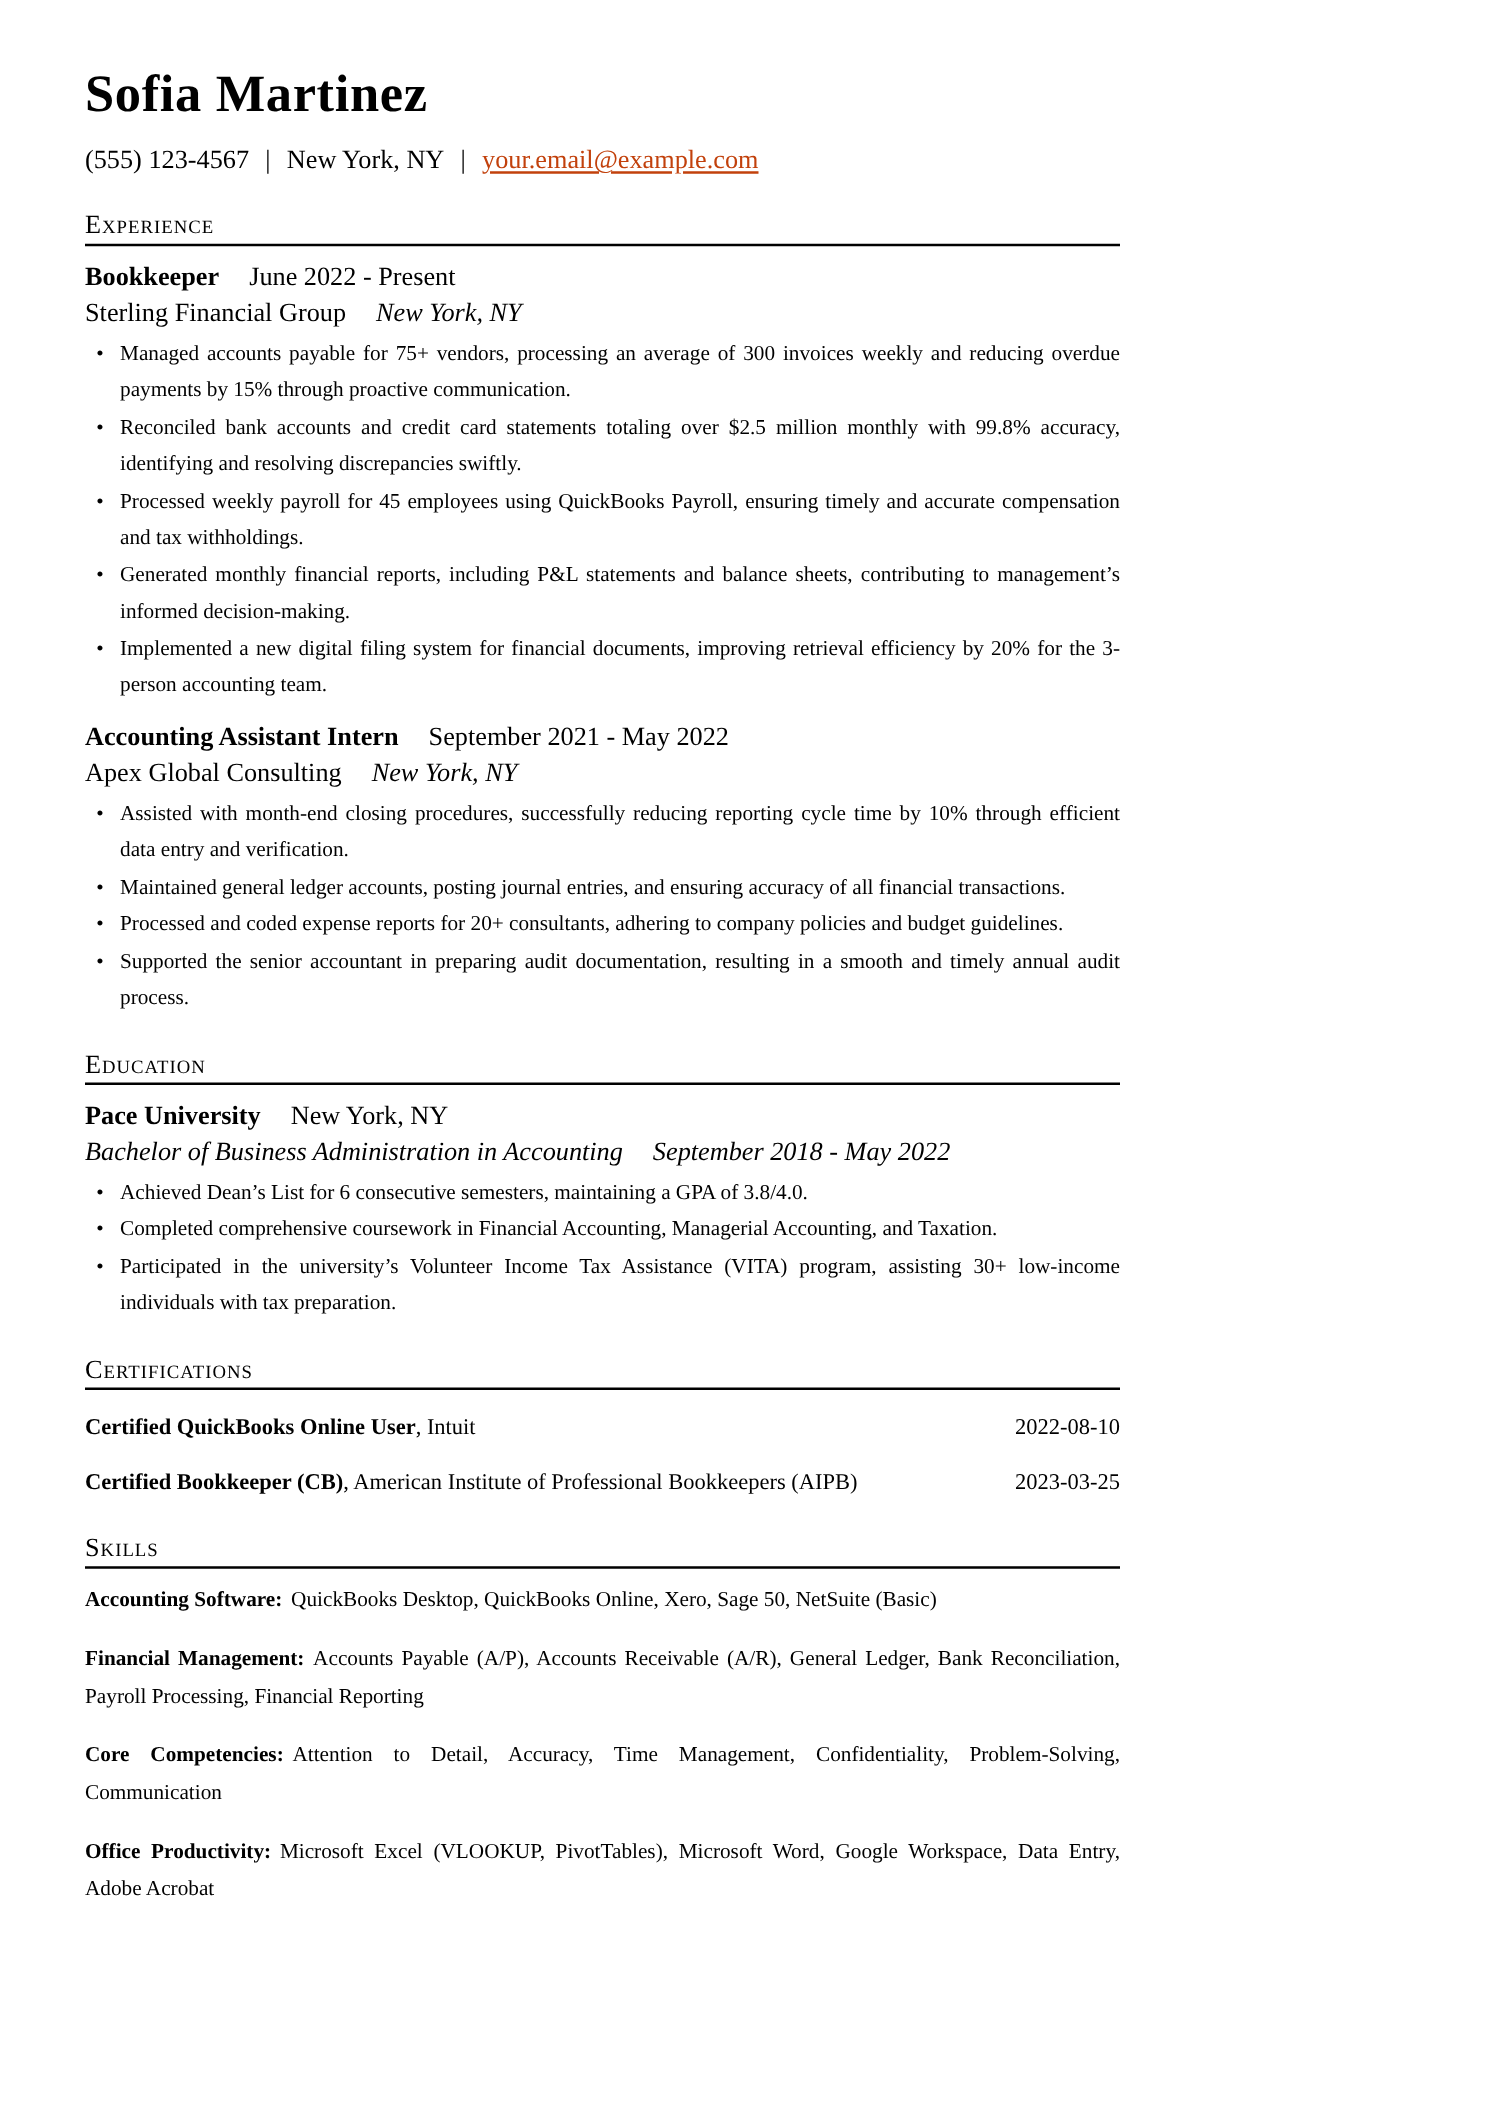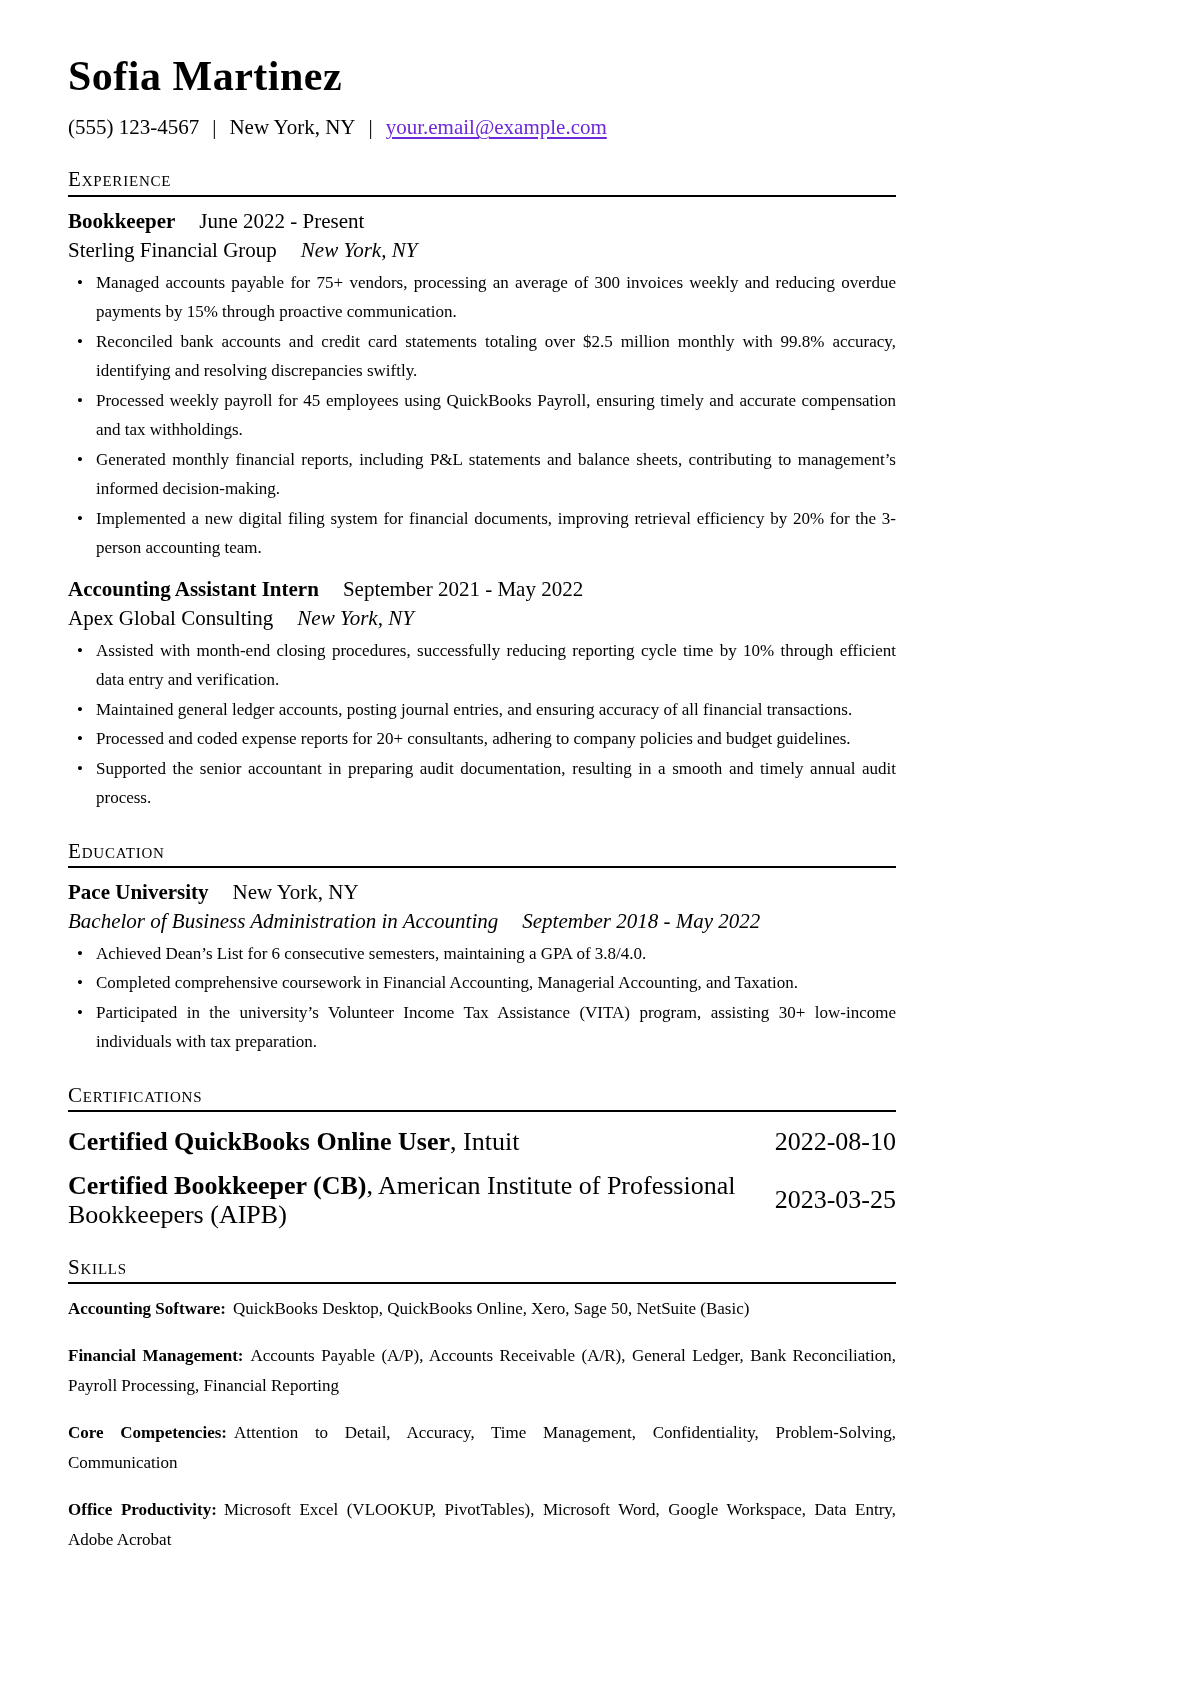--- a/index.html
+++ b/index.html
@@ -21,21 +21,21 @@
     letter-spacing: 0.5px;
     line-height: 1.05;
   }
   .contact {
     font-size: 21px;
     line-height: 1.3;
     margin-bottom: 6px;
   }
   .contact .sep { margin: 0 13px; }
   .contact a.email {
-    color: #6d28d9;
+    color: #c2410c;
     text-decoration: underline;
     text-underline-offset: 3px;
   }
   
   h2.section-title {
     font-size: 21px;
     font-weight: 400;
     font-variant: small-caps;
     letter-spacing: 0.8px;
     margin: 26px 0 10px 0;
@@ -73,21 +73,21 @@
     content: "\2022";
     position: absolute;
     left: 9px;
     top: 0;
   }
   
   .cert-row {
     display: flex;
     justify-content: space-between;
     align-items: center;
-    font-size: 26px;
+    font-size: 18px;
     line-height: 29px;
     margin: 15px 0;
   }
   .cert-row .right { white-space: nowrap; margin-left: 24px; }
   
   .skill-para {
     font-size: 17px;
     line-height: 30px;
     text-align: justify;
     margin: 0 0 17px 0;

